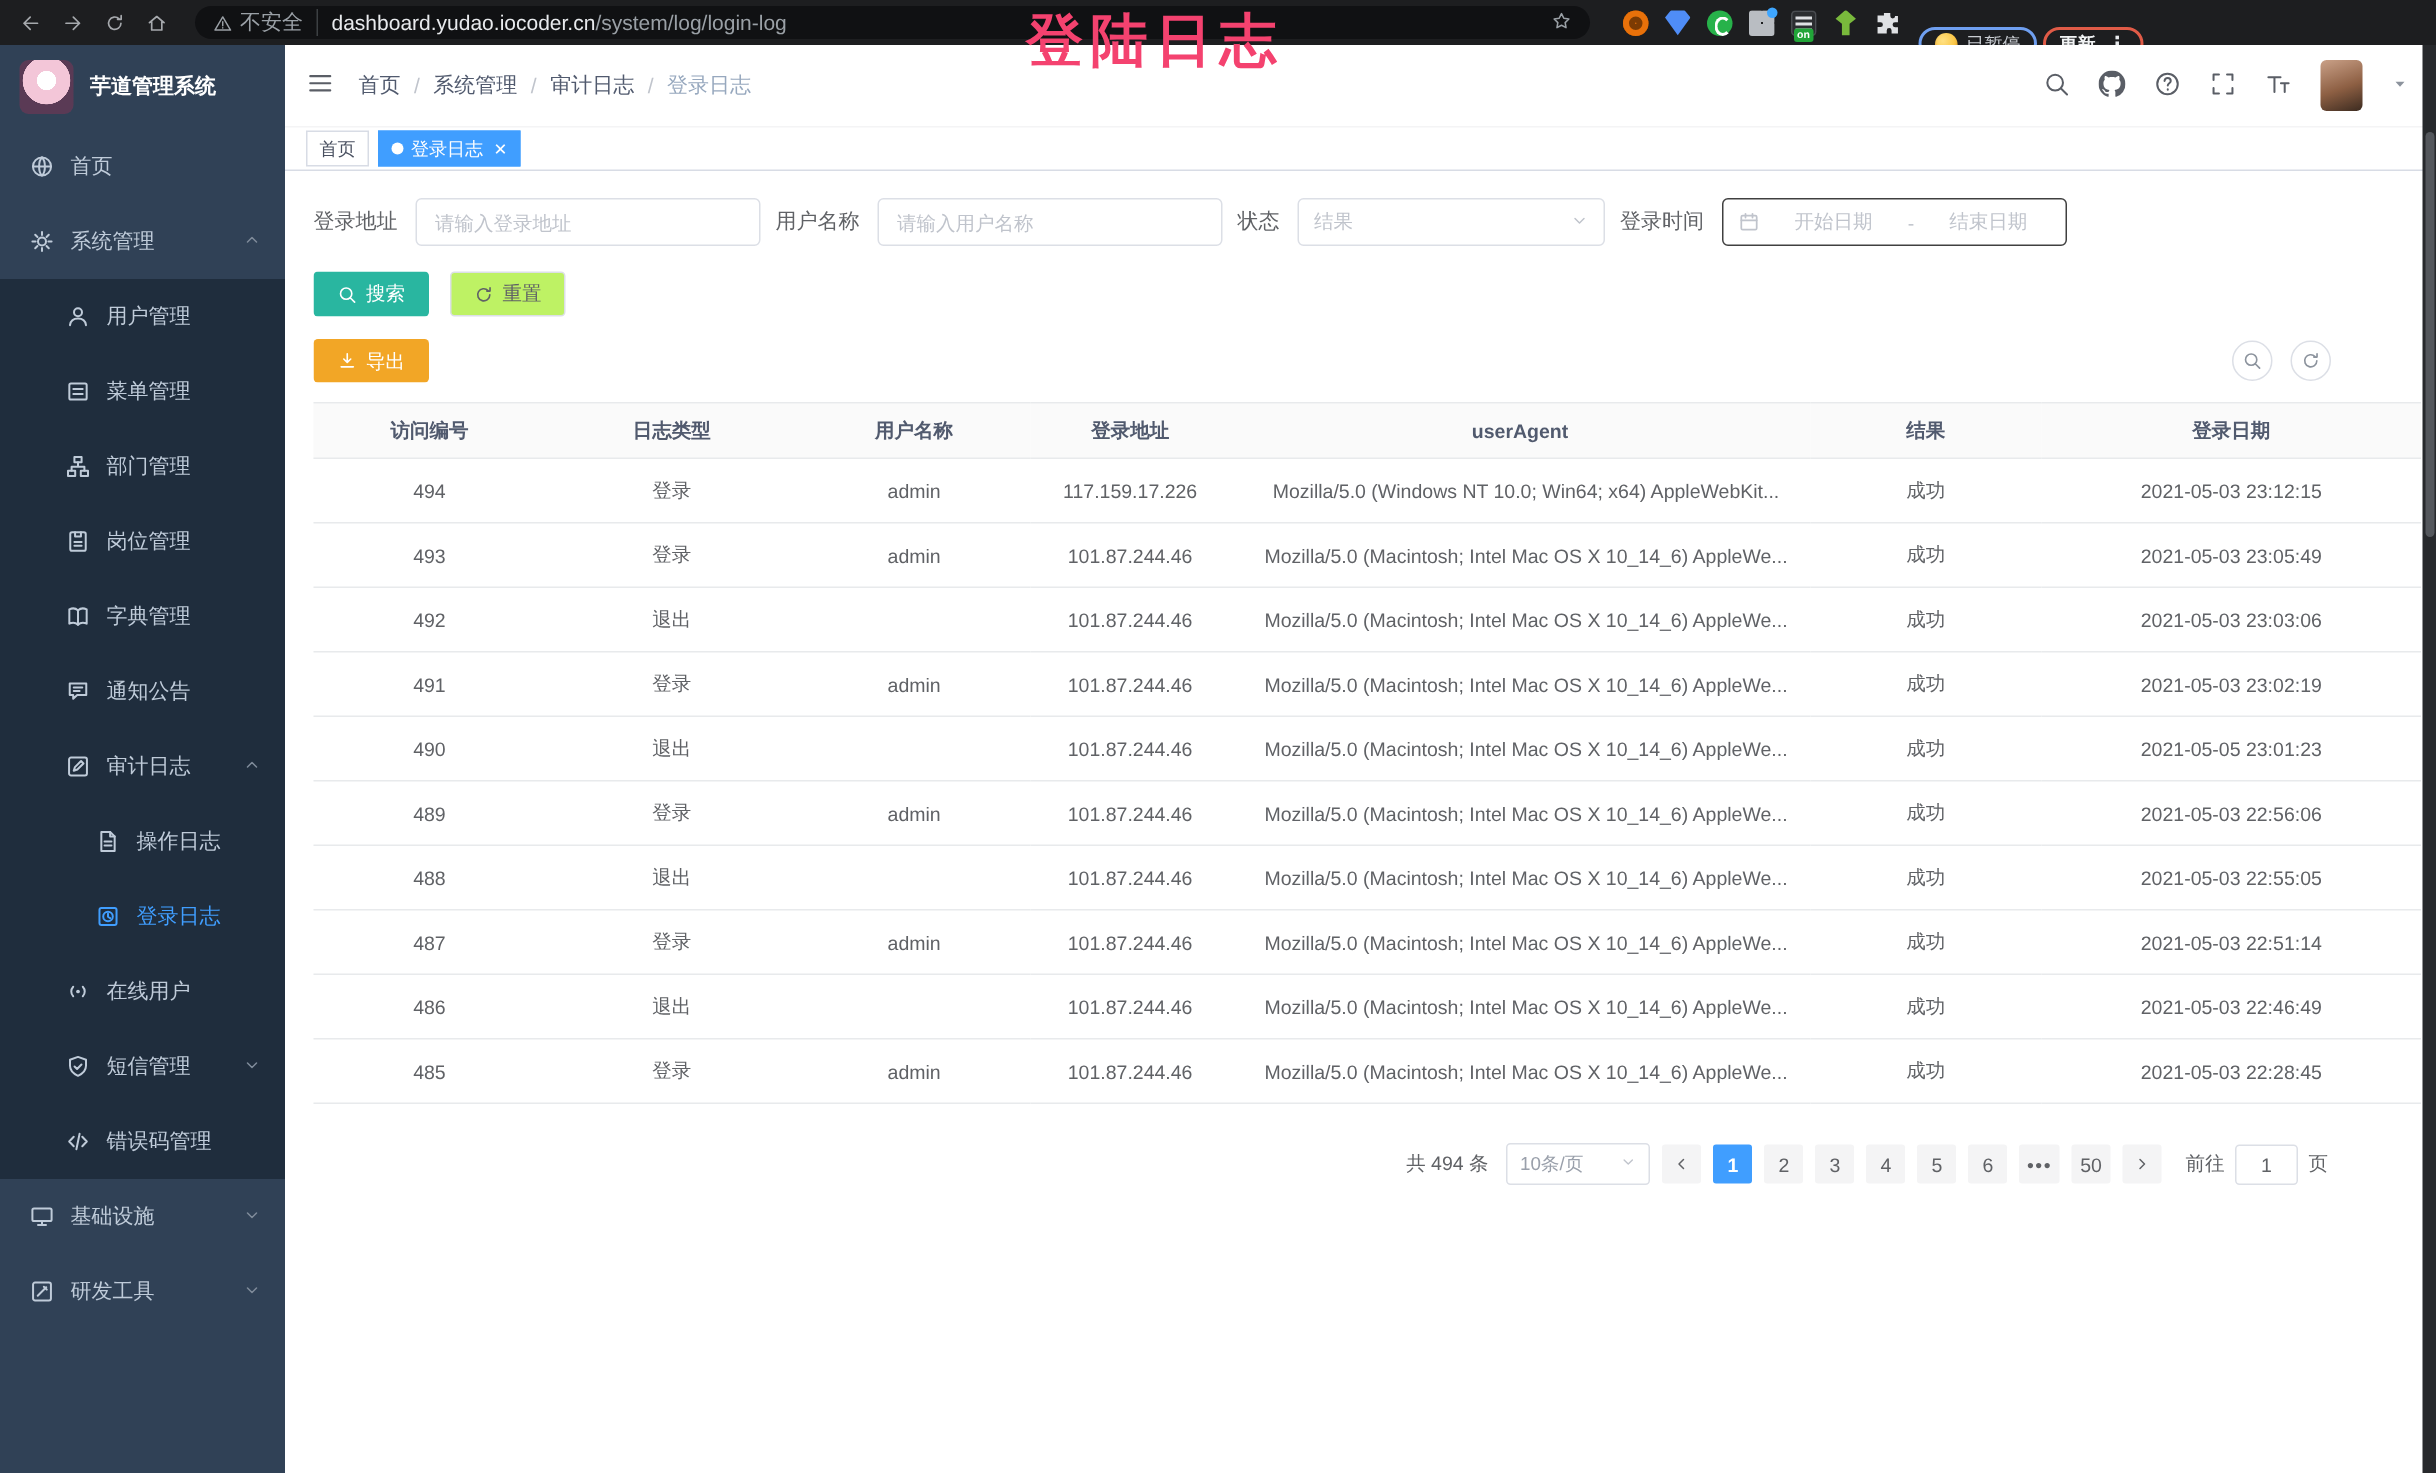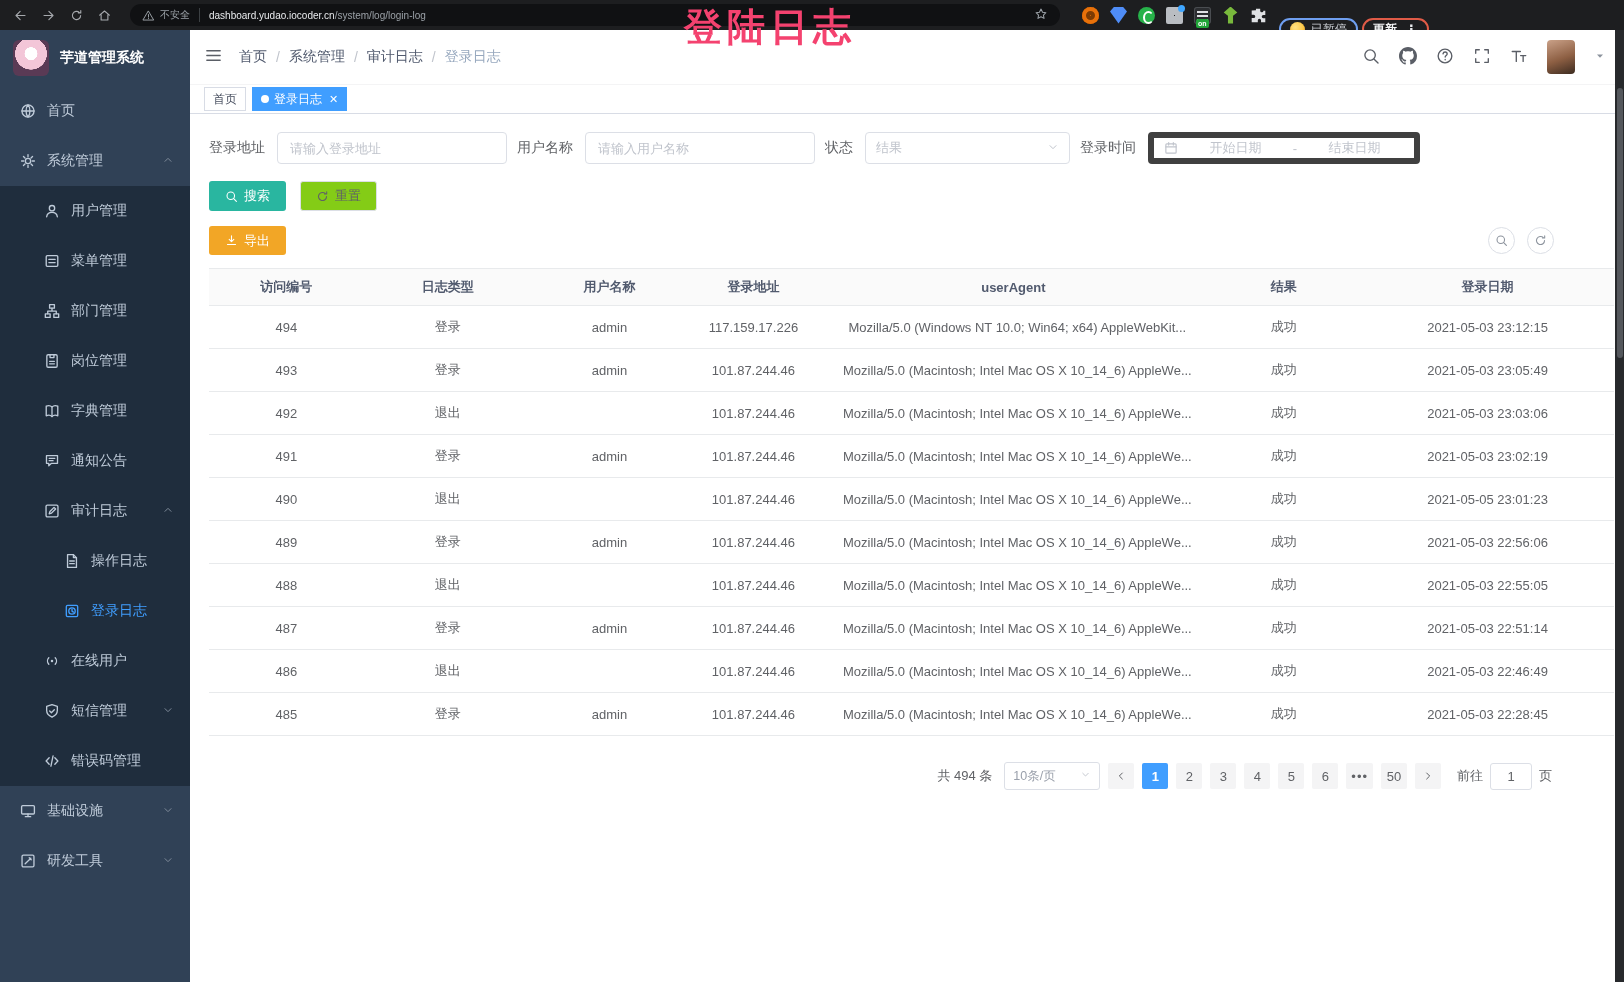--- a/index.html
+++ b/index.html
@@ -5,21 +5,21 @@
   * { margin:0; padding:0; box-sizing:border-box; }
   html,body { width:1624px; height:982px; overflow:hidden; }
   body { font-family:"Liberation Sans","DejaVu Sans",sans-serif; background:#fff; position:relative; font-size:14px; }
   svg.i { width:16px; height:16px; fill:none; stroke:currentColor; stroke-width:1.5; stroke-linecap:round; stroke-linejoin:round; flex-shrink:0; }
   svg.fi { fill:currentColor; stroke:none; }
 
   
   .chrome { height:30px; background:#1d1e20; display:flex; align-items:center; padding:0 8px; gap:4px; color:#c4c7c5; }
   .chrome .nbtn { width:24px; height:24px; display:flex; align-items:center; justify-content:center; color:#a6a9ad; }
   .chrome .nbtn svg { width:15px; height:15px; }
-  .urlbar { flex:0 1 930px; height:22px; background:#101113; border-radius:12px; display:flex; align-items:center; padding:0 12px; margin:0 10px; color:#e8eaed; font-size:10px; }
+  .urlbar { flex:0 1 930px; height:22px; background:#101113; border-radius:12px; display:flex; align-items:center; padding:0 12px; margin:0 10px; color:#e8eaed; font-size:14px; }
   .urlbar .sec { display:flex; align-items:center; gap:5px; color:#9aa0a6; padding-right:9px; border-right:1px solid #3c4043; margin-right:9px; }
   .urlbar .sec svg { width:13px; height:13px; }
   .url-domain { color:#e8eaed; }
   .url-path { color:#9aa0a6; }
   .urlbar .star { margin-left:auto; color:#9aa0a6; }
   .urlbar .star svg { width:14px; height:14px; }
   .extrow { display:flex; align-items:center; gap:11px; margin:0 8px; }
   .ext { width:17px; height:17px; display:inline-block; position:relative; }
   .ext-donut { background:#e8710a; border-radius:50%; box-shadow:inset 0 0 0 4px #e8710a, inset 0 0 0 8px #7c3b03; }
   .ext-gem { background:#4f8df7; clip-path:polygon(50% 100%,0 30%,25% 0,75% 0,100% 30%); }
@@ -78,29 +78,29 @@
   .content { flex:1; padding:18px 10px 0 19px; position:relative; }
   .filters { display:flex; align-items:center; }
   .f-item { display:flex; align-items:center; margin-right:10px; }
   .f-label { width:68px; text-align:right; padding-right:12px; color:#606266; font-size:14px; flex-shrink:0; }
   .f-label.narrow { width:40px;text-align:right; }
   .inp { height:32px; border:1px solid #dcdfe6; border-radius:4px; padding:0 12px; font-size:13px; color:#606266; font-family:inherit; width:230px; background:#fff; }
   .inp::placeholder { color:#c0c4cc; }
   .sel { width:205px; height:32px; border:1px solid #dcdfe6; border-radius:4px; display:flex; align-items:center; padding:0 10px; color:#c0c4cc; font-size:13px; background:#fff; cursor:pointer; }
   .sel .chev { margin-left:auto; color:#c0c4cc; }
   .sel .chev svg { width:12px; height:12px; }
-  .daterange { width:272px; height:32px; border:6px solid #404040; border-radius:4px; display:flex; align-items:center; padding:0 10px; gap:8px; color:#c0c4cc; font-size:13px; background:#fff; cursor:pointer; }
+  .daterange { width:230px; height:32px; border:1px solid #404040; border-radius:4px; display:flex; align-items:center; padding:0 10px; gap:8px; color:#c0c4cc; font-size:13px; background:#fff; cursor:pointer; }
   .daterange svg { width:14px; height:14px; color:#c0c4cc; }
   .daterange .dr-txt { flex:1; text-align:center; }
 
   .btn-row { margin-top:17px; display:flex; gap:14px; }
   .btn { height:30px; border-radius:3px; display:inline-flex; align-items:center; gap:6px; padding:0 15px; font-size:13px; cursor:pointer; border:1px solid transparent; font-family:inherit; }
   .btn svg { width:13px; height:13px; }
   .btn-search { background:#29b6a0; color:#fff; }
-  .btn-reset { background:#84cc16; border-color:#dcdfe6; color:#606266; }
+  .btn-reset { background:#bef264; border-color:#dcdfe6; color:#606266; }
   .btn-export { background:#f2a626; color:#fff; height:29px; }
 
   .tools-row { margin-top:15px; display:flex; align-items:center; }
   .round-btns { margin-left:auto; display:flex; gap:12px; margin-right:60px; }
   .rbtn { width:27px; height:27px; border-radius:50%; border:1px solid #dcdfe6; display:flex; align-items:center; justify-content:center; color:#8c939d; background:#fff; cursor:pointer; }
   .rbtn svg { width:13px; height:13px; }
 
   
   table.log { width:100%; border-collapse:collapse; margin-top:13px; table-layout:fixed; }
   table.log th { background:#fafafa; color:#515a6e; font-size:13px; font-weight:bold; height:37px; border-top:1px solid #e8eaec; border-bottom:1px solid #e8eaec; text-align:center; }

